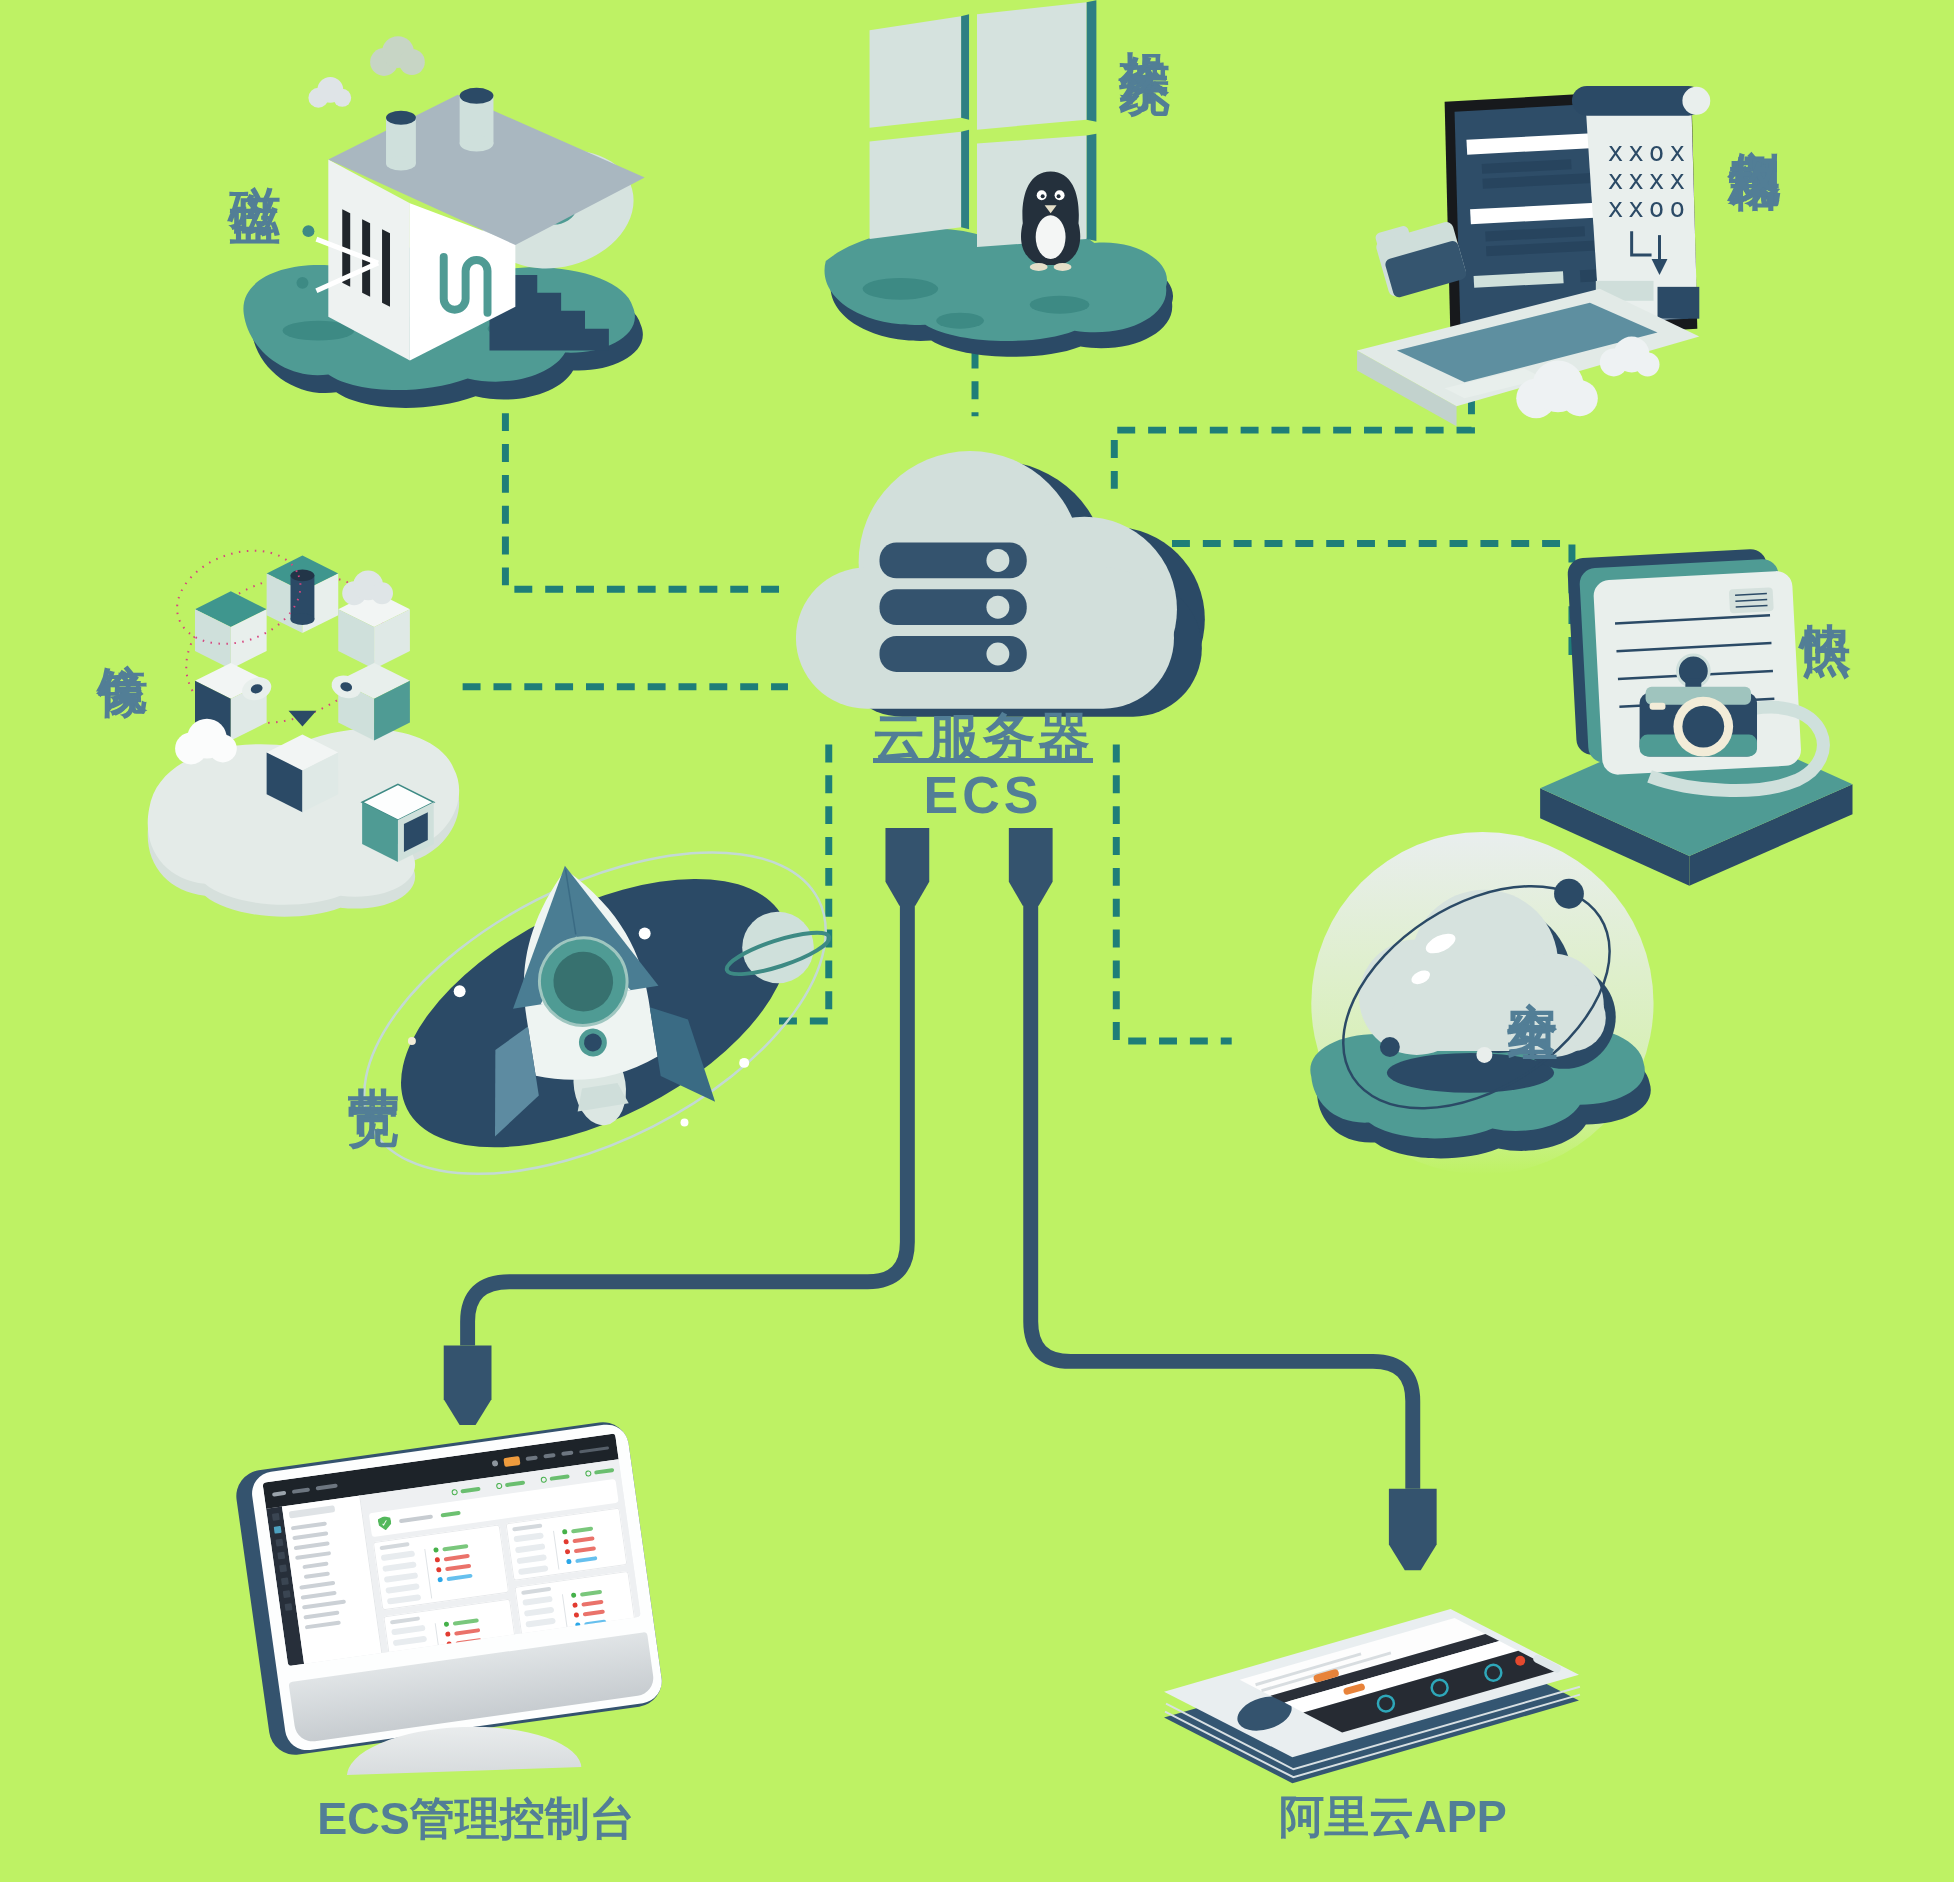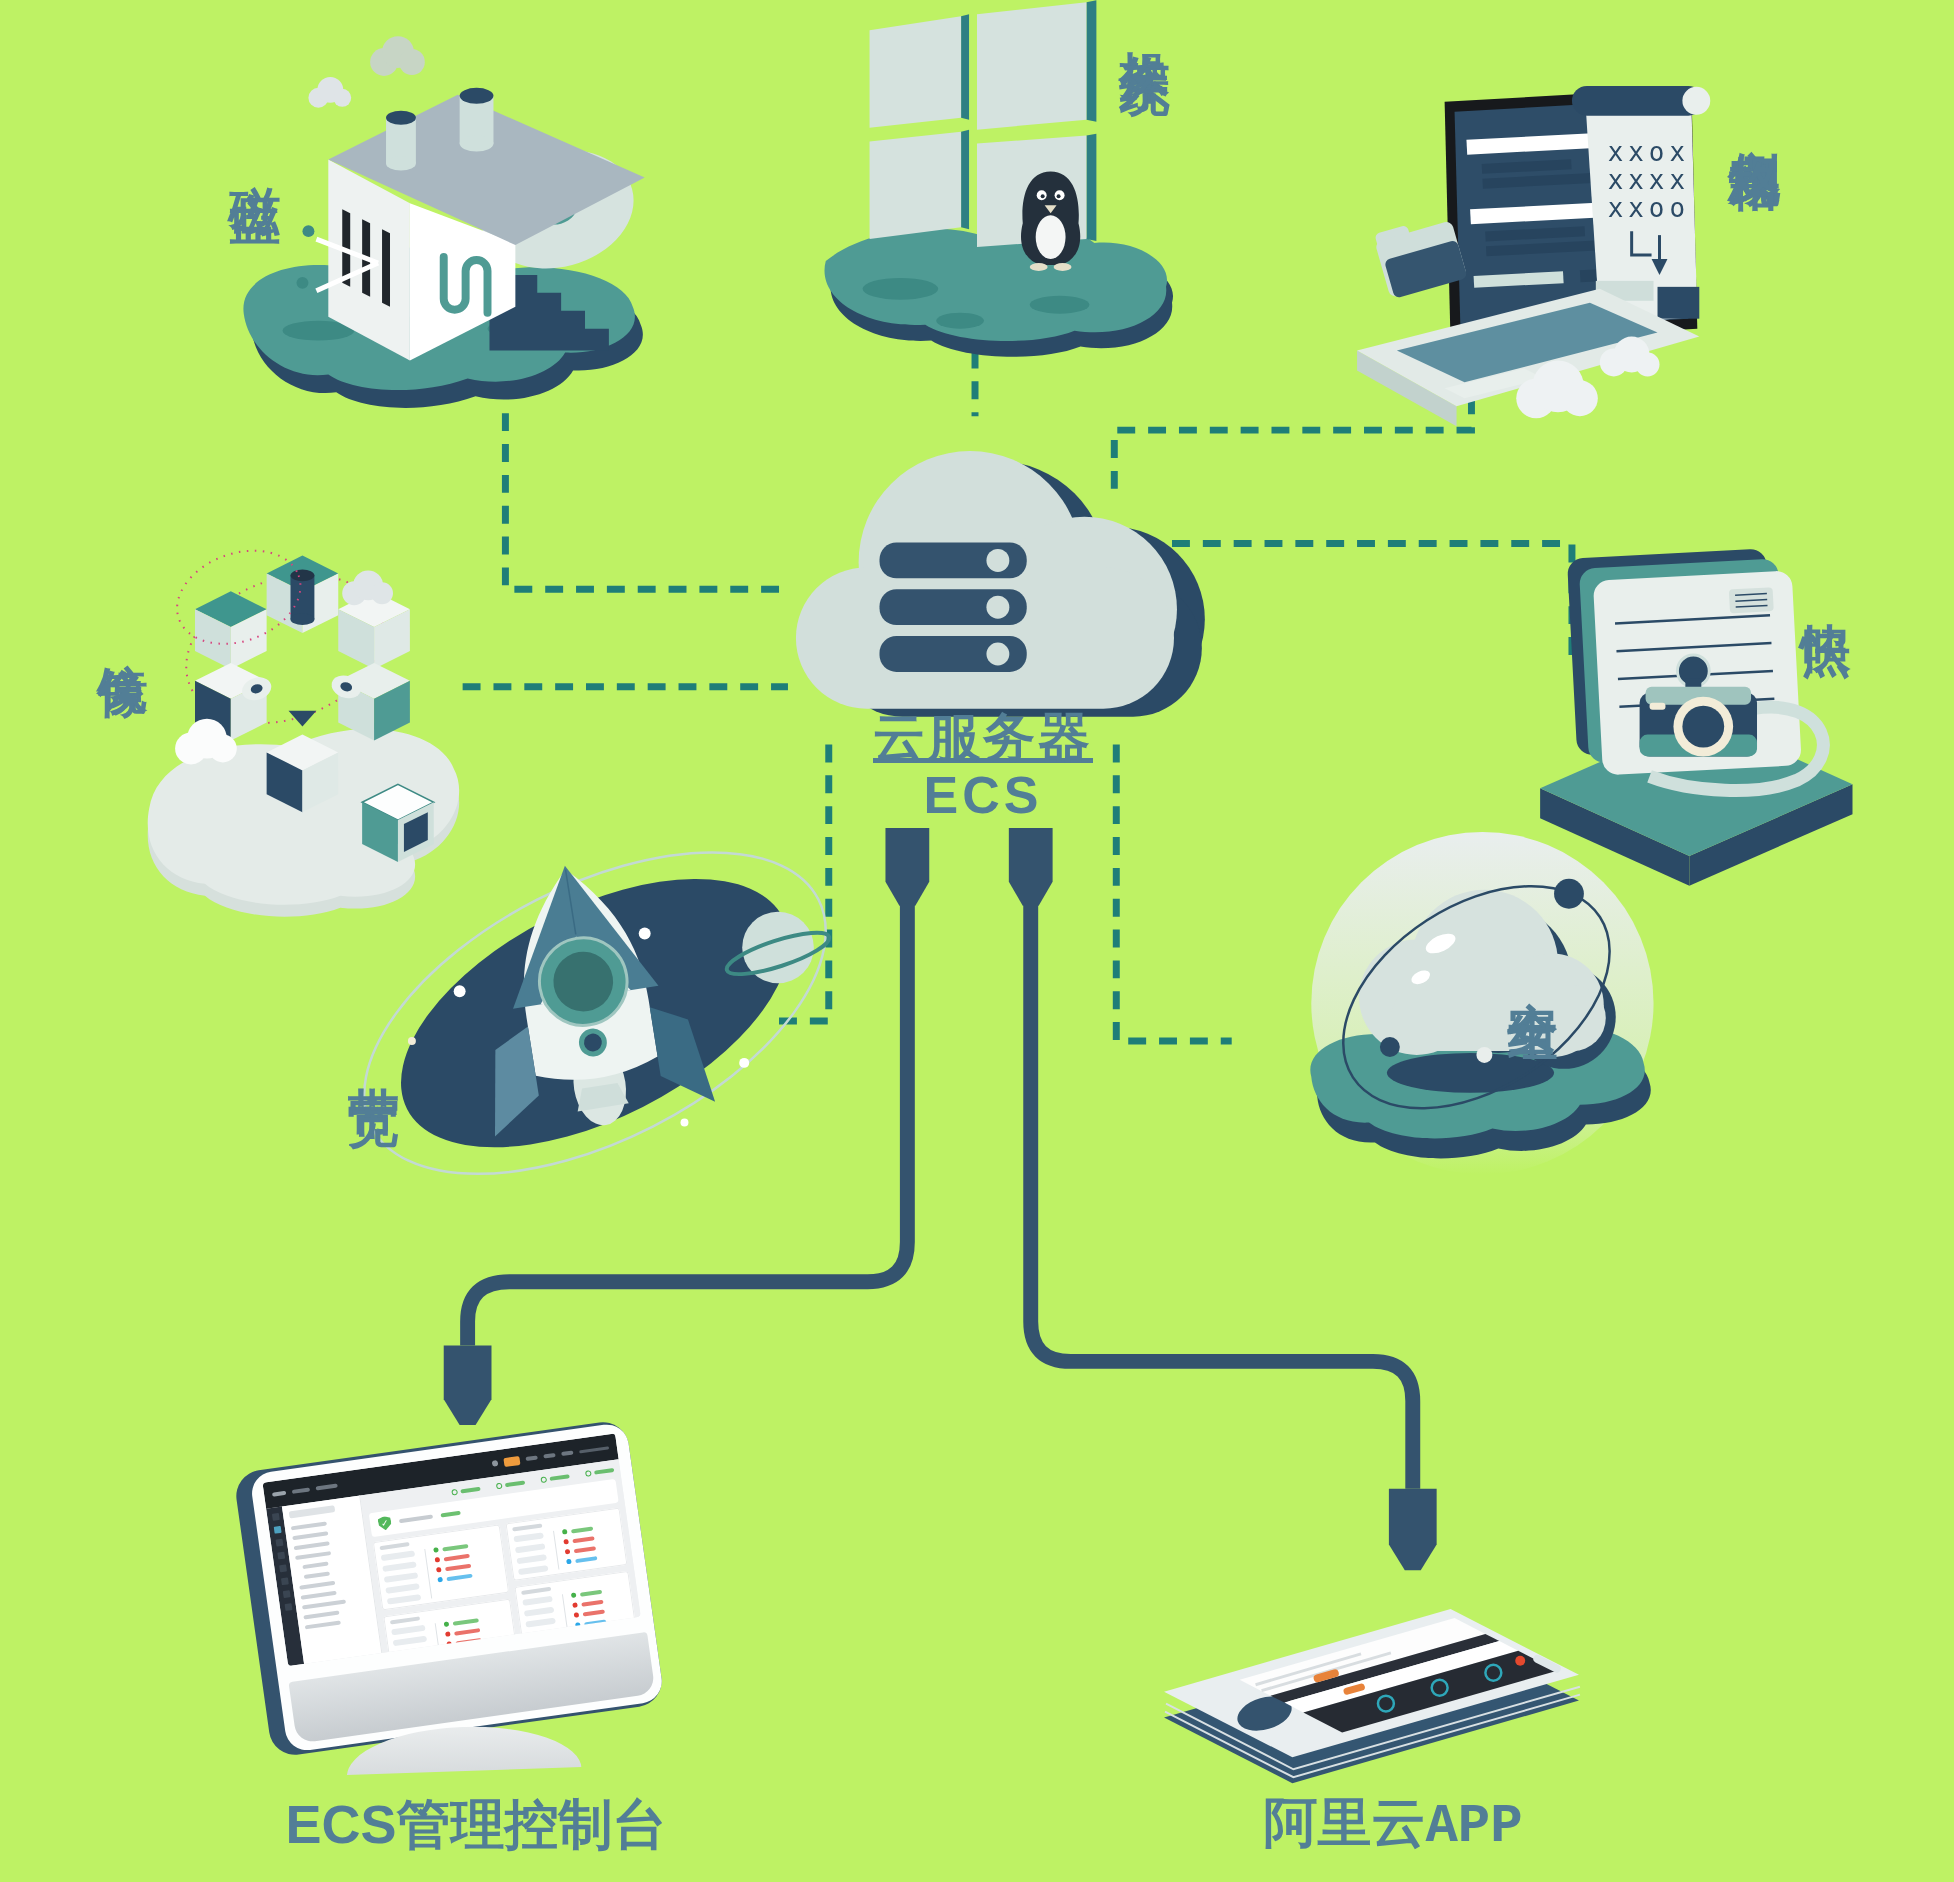--- a/index.html
+++ b/index.html
@@ -3,21 +3,21 @@
 <meta charset="utf-8">
 <style>
   html,body{margin:0;padding:0;background:#ffffff;}
   body{font-family:"Liberation Sans",sans-serif;}
   .canvas{position:relative;width:1954px;height:1883px;background:#bef264;overflow:hidden;margin:0 auto;}
   .canvas svg.art{position:absolute;left:0;top:0;pointer-events:none;}
 
   
   .vlabel{position:absolute;writing-mode:vertical-rl;text-orientation:upright;
           font-size:50px;font-weight:600;color:#527e96;letter-spacing:6px;line-height:1;}
-  .hlabel{position:absolute;font-size:54px;font-weight:600;color:#527e96;white-space:nowrap;}
+  .hlabel{position:absolute;font-size:45px;font-weight:600;color:#527e96;white-space:nowrap;}
   .center-label{position:absolute;left:983px;top:708px;transform:translateX(-50%);
           text-align:center;color:#527e96;font-weight:600;}
   .center-label .l1{font-size:52px;line-height:1.12;letter-spacing:3px;text-decoration:underline;}
   .center-label .l2{font-size:52px;line-height:1.12;letter-spacing:4px;}
 
   
   .monitor{position:absolute;left:251px;top:1445px;width:396px;height:287px;transform:rotate(-8deg);}
   .m-back{position:absolute;left:0;top:0;width:100%;height:100%;background:#34536e;border-radius:26px;}
   .m-face{position:absolute;left:16px;top:3px;width:380px;height:281px;background:#fdfefe;border-radius:22px;}
   .m-screen{position:absolute;left:12px;top:10px;width:356px;height:185px;background:#eef0f2;border-radius:4px;overflow:hidden;}
@@ -409,21 +409,21 @@
 <div class="vlabel" style="left:1801px;top:583px;">快照</div>
 <div class="vlabel" style="left:348px;top:1045px;font-size:52px;">带宽</div>
 <div class="vlabel" style="left:1508px;top:961px;">安全组</div>
 
 <div class="center-label">
   <div class="l1">云服务器</div>
   <div class="l2">ECS</div>
 </div>
 
 <div class="hlabel" style="left:476px;top:1789px;transform:translateX(-50%);">ECS管理控制台</div>
-<div class="hlabel" style="left:1393px;top:1787px;transform:translateX(-50%);font-family:Liberation Mono, monospace;">阿里云APP</div>
+<div class="hlabel" style="left:1393px;top:1787px;transform:translateX(-50%);">阿里云APP</div>
 
 <div class="monitor">
   <div class="m-back"></div>
   <div class="m-face">
     <div class="m-screen">
       <div class="m-topbar">
         <div class="tb-dash" style="width:14px;background:#9aa3ab;"></div>
         <div class="tb-dash" style="width:18px;"></div>
         <div class="tb-dash" style="width:22px;"></div>
         <div class="tb-spacer"></div>

